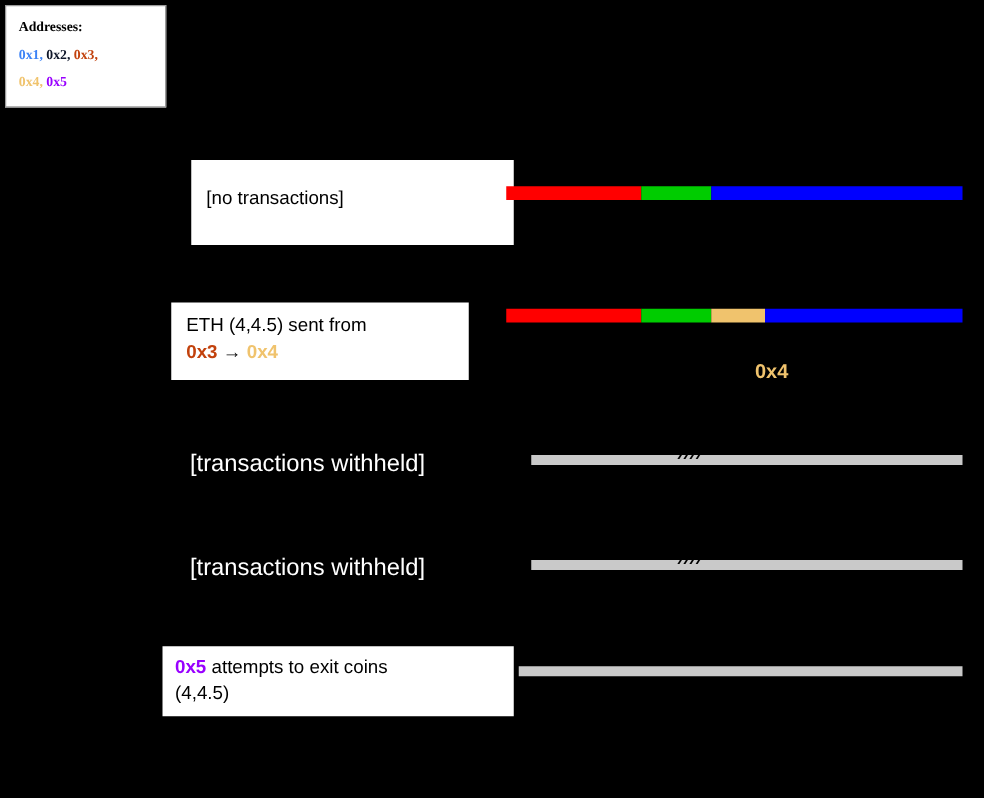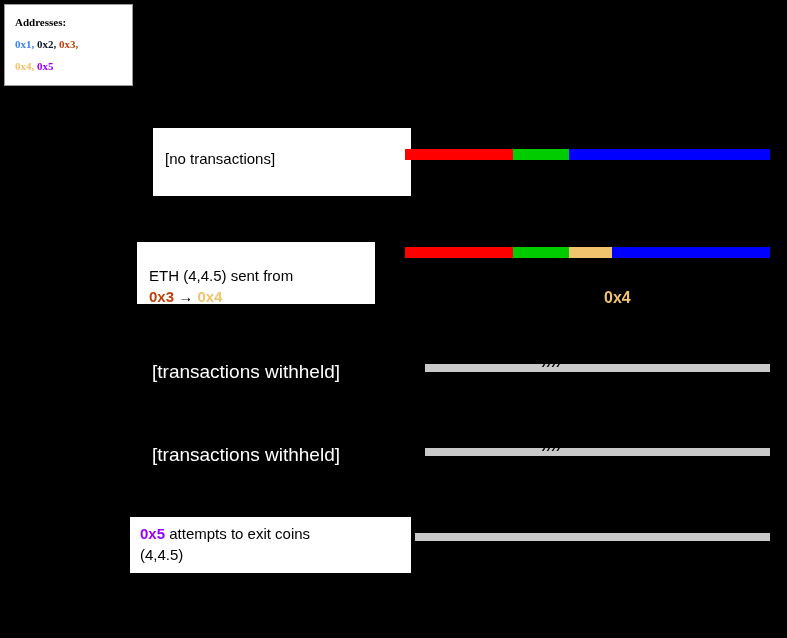--- a/index.html
+++ b/index.html
@@ -15,21 +15,21 @@
   .legend-title { font-weight: bold; }
   .b { font-weight: bold; }
   .t-red    { color: #3b82f6; }
   .t-green  { color: #0f172a; }
   .t-blue   { color: #c2410c; }
   .t-tan    { color: #f0c36d; text-align: center; }
   .t-purple { color: #9900ff; margin-top: 40px; }
 
   .label-box { position: absolute; background: #fff; color: #000; font-size: 15px; line-height: 21px; }
   .box1 { left: 137px; top: 128px; width: 258px; height: 68px; padding: 20px 12px; margin-left: 16px; }
-  .box2 { left: 137px; top: 242px; width: 238px; height: 62px; padding: 23px 12px; }
+  .box2 { left: 137px; top: 242px; width: 238px; height: 62px; padding: 8px 12px; }
   .box5 { left: 130px; top: 517px; width: 281px; height: 56px; padding: 6px 10px; }
 
   .bar { position: absolute; display: flex; }
   .bar1 { left: 405px; top: 149px; width: 365px; height: 11px; }
   .bar2 { left: 405px; top: 247px; width: 365px; height: 11px; }
   .bar3 { left: 425px; top: 364px; width: 345px; height: 8px; }
   .bar4 { left: 425px; top: 448px; width: 345px; height: 8px; }
   .bar5 { left: 415px; top: 533px; width: 355px; height: 8px; }
   .seg { flex-basis: 0; height: 100%; }
 

